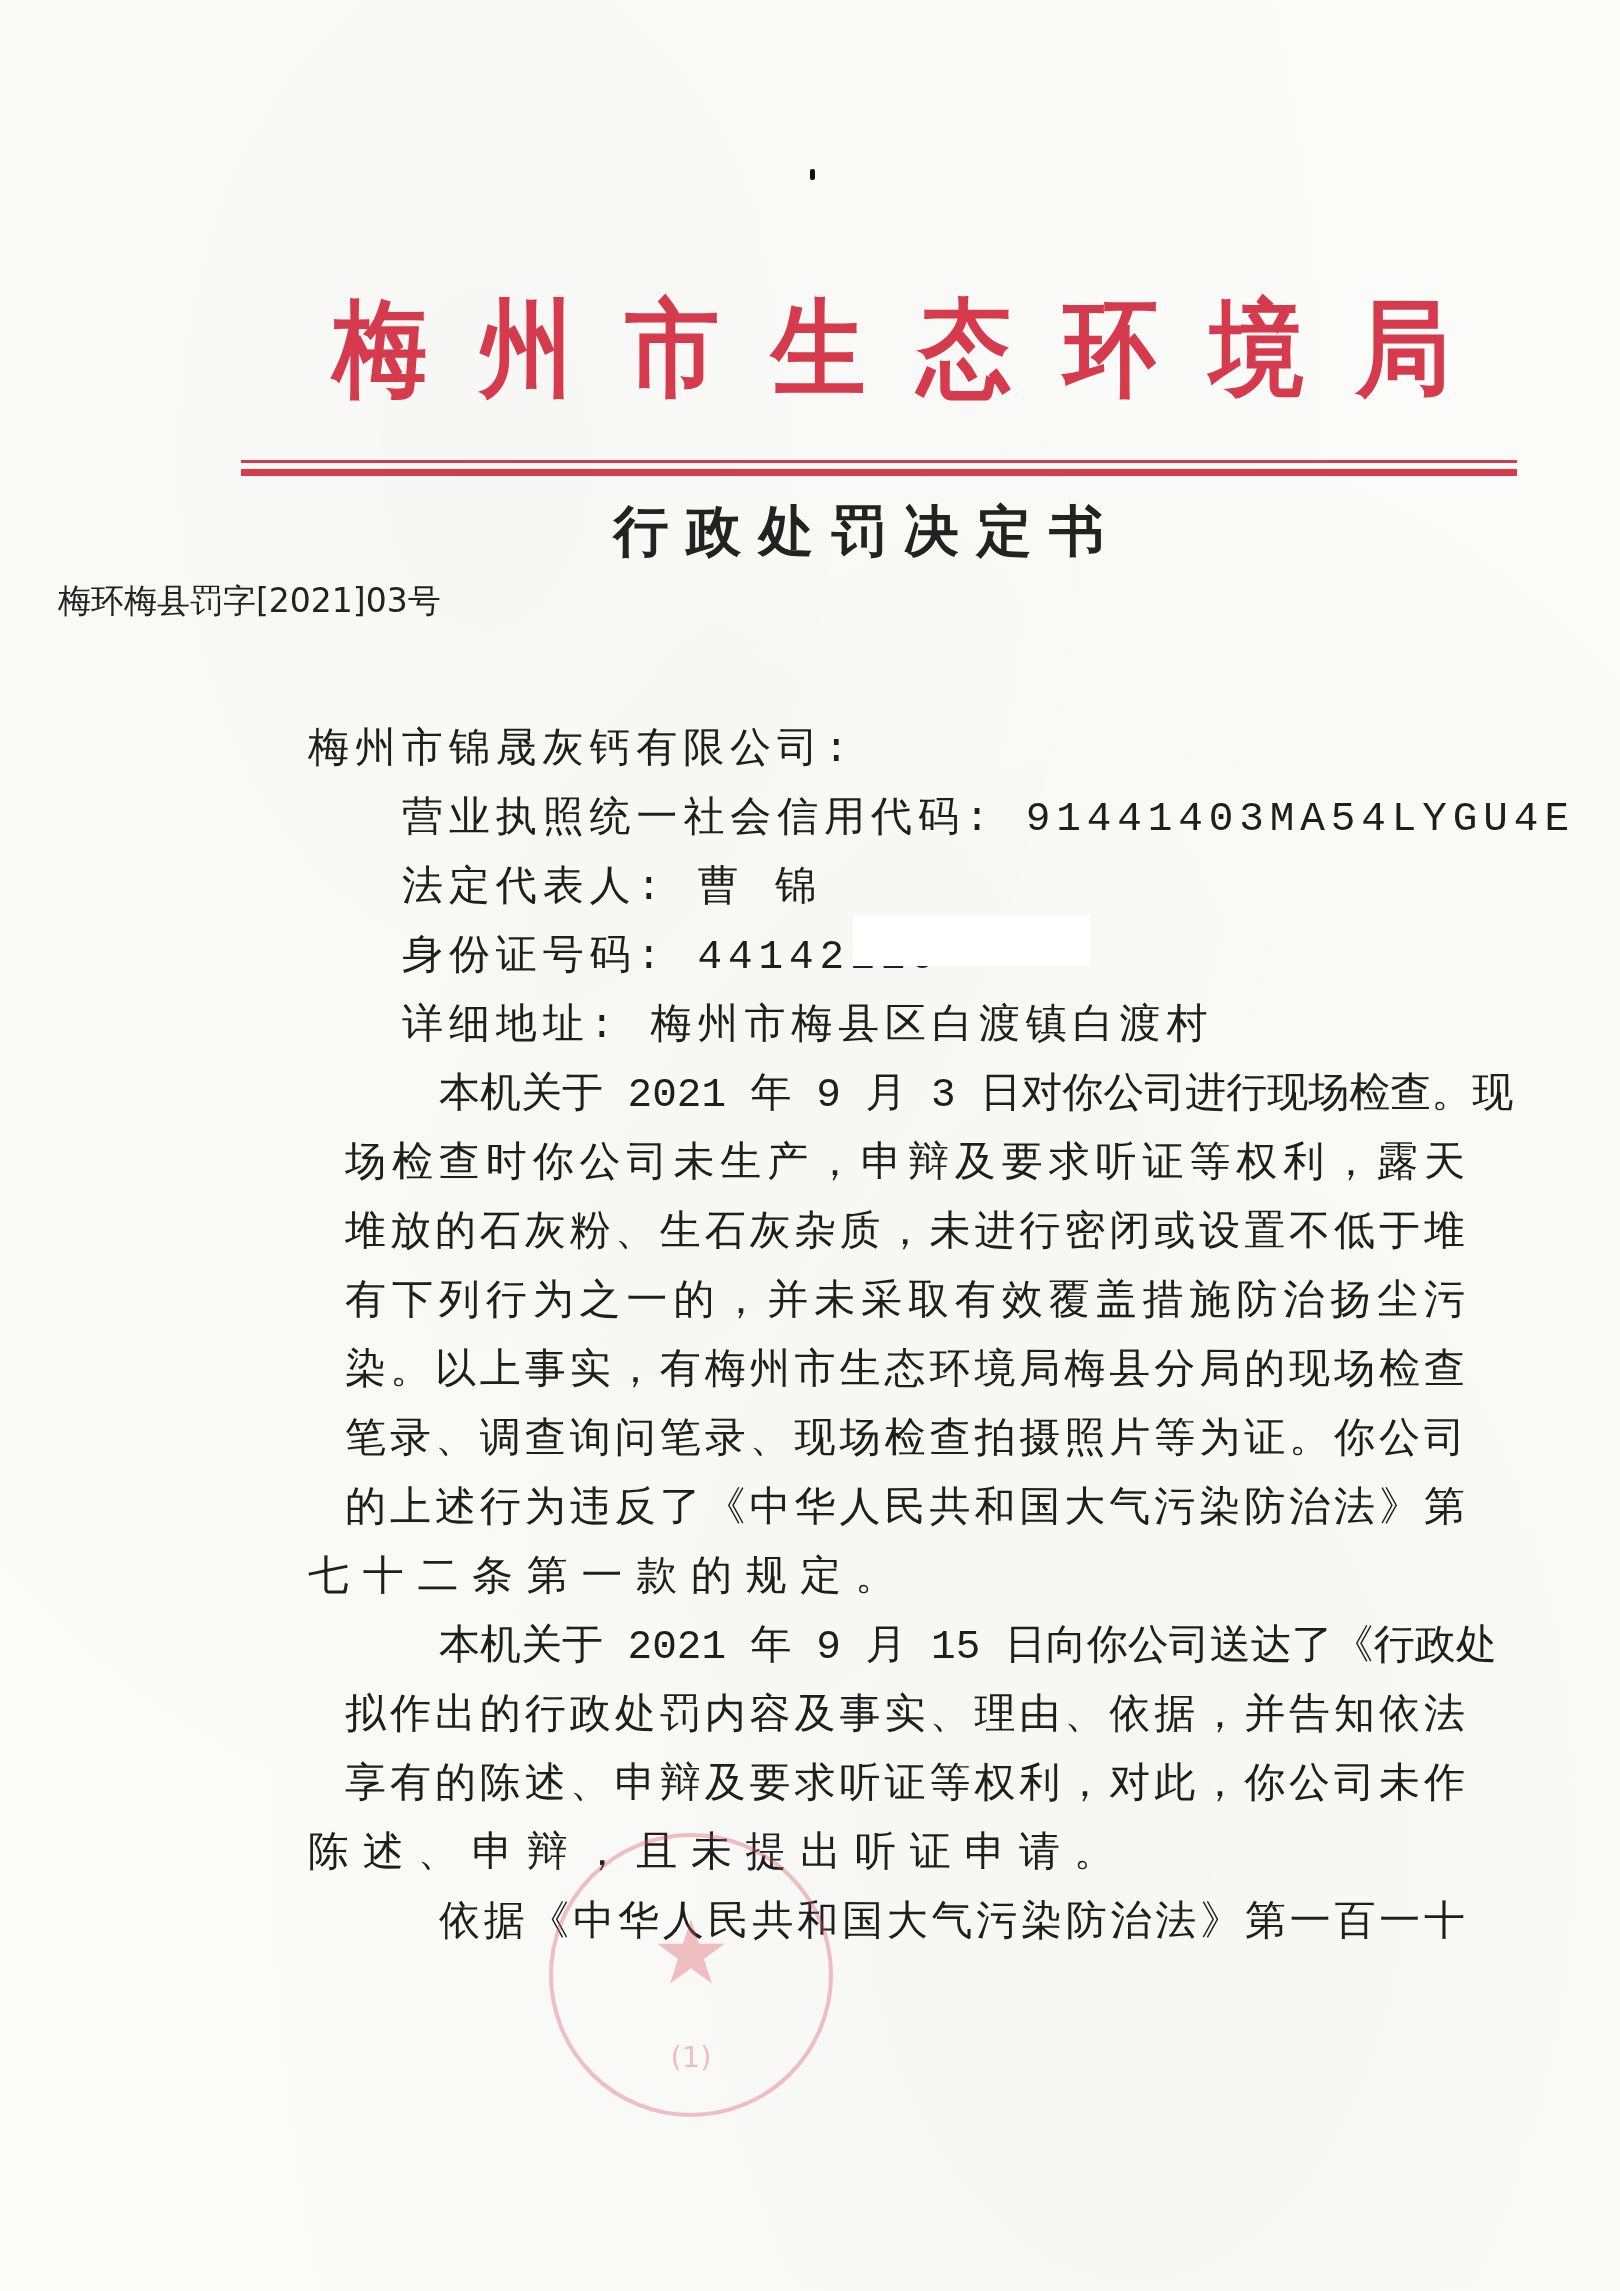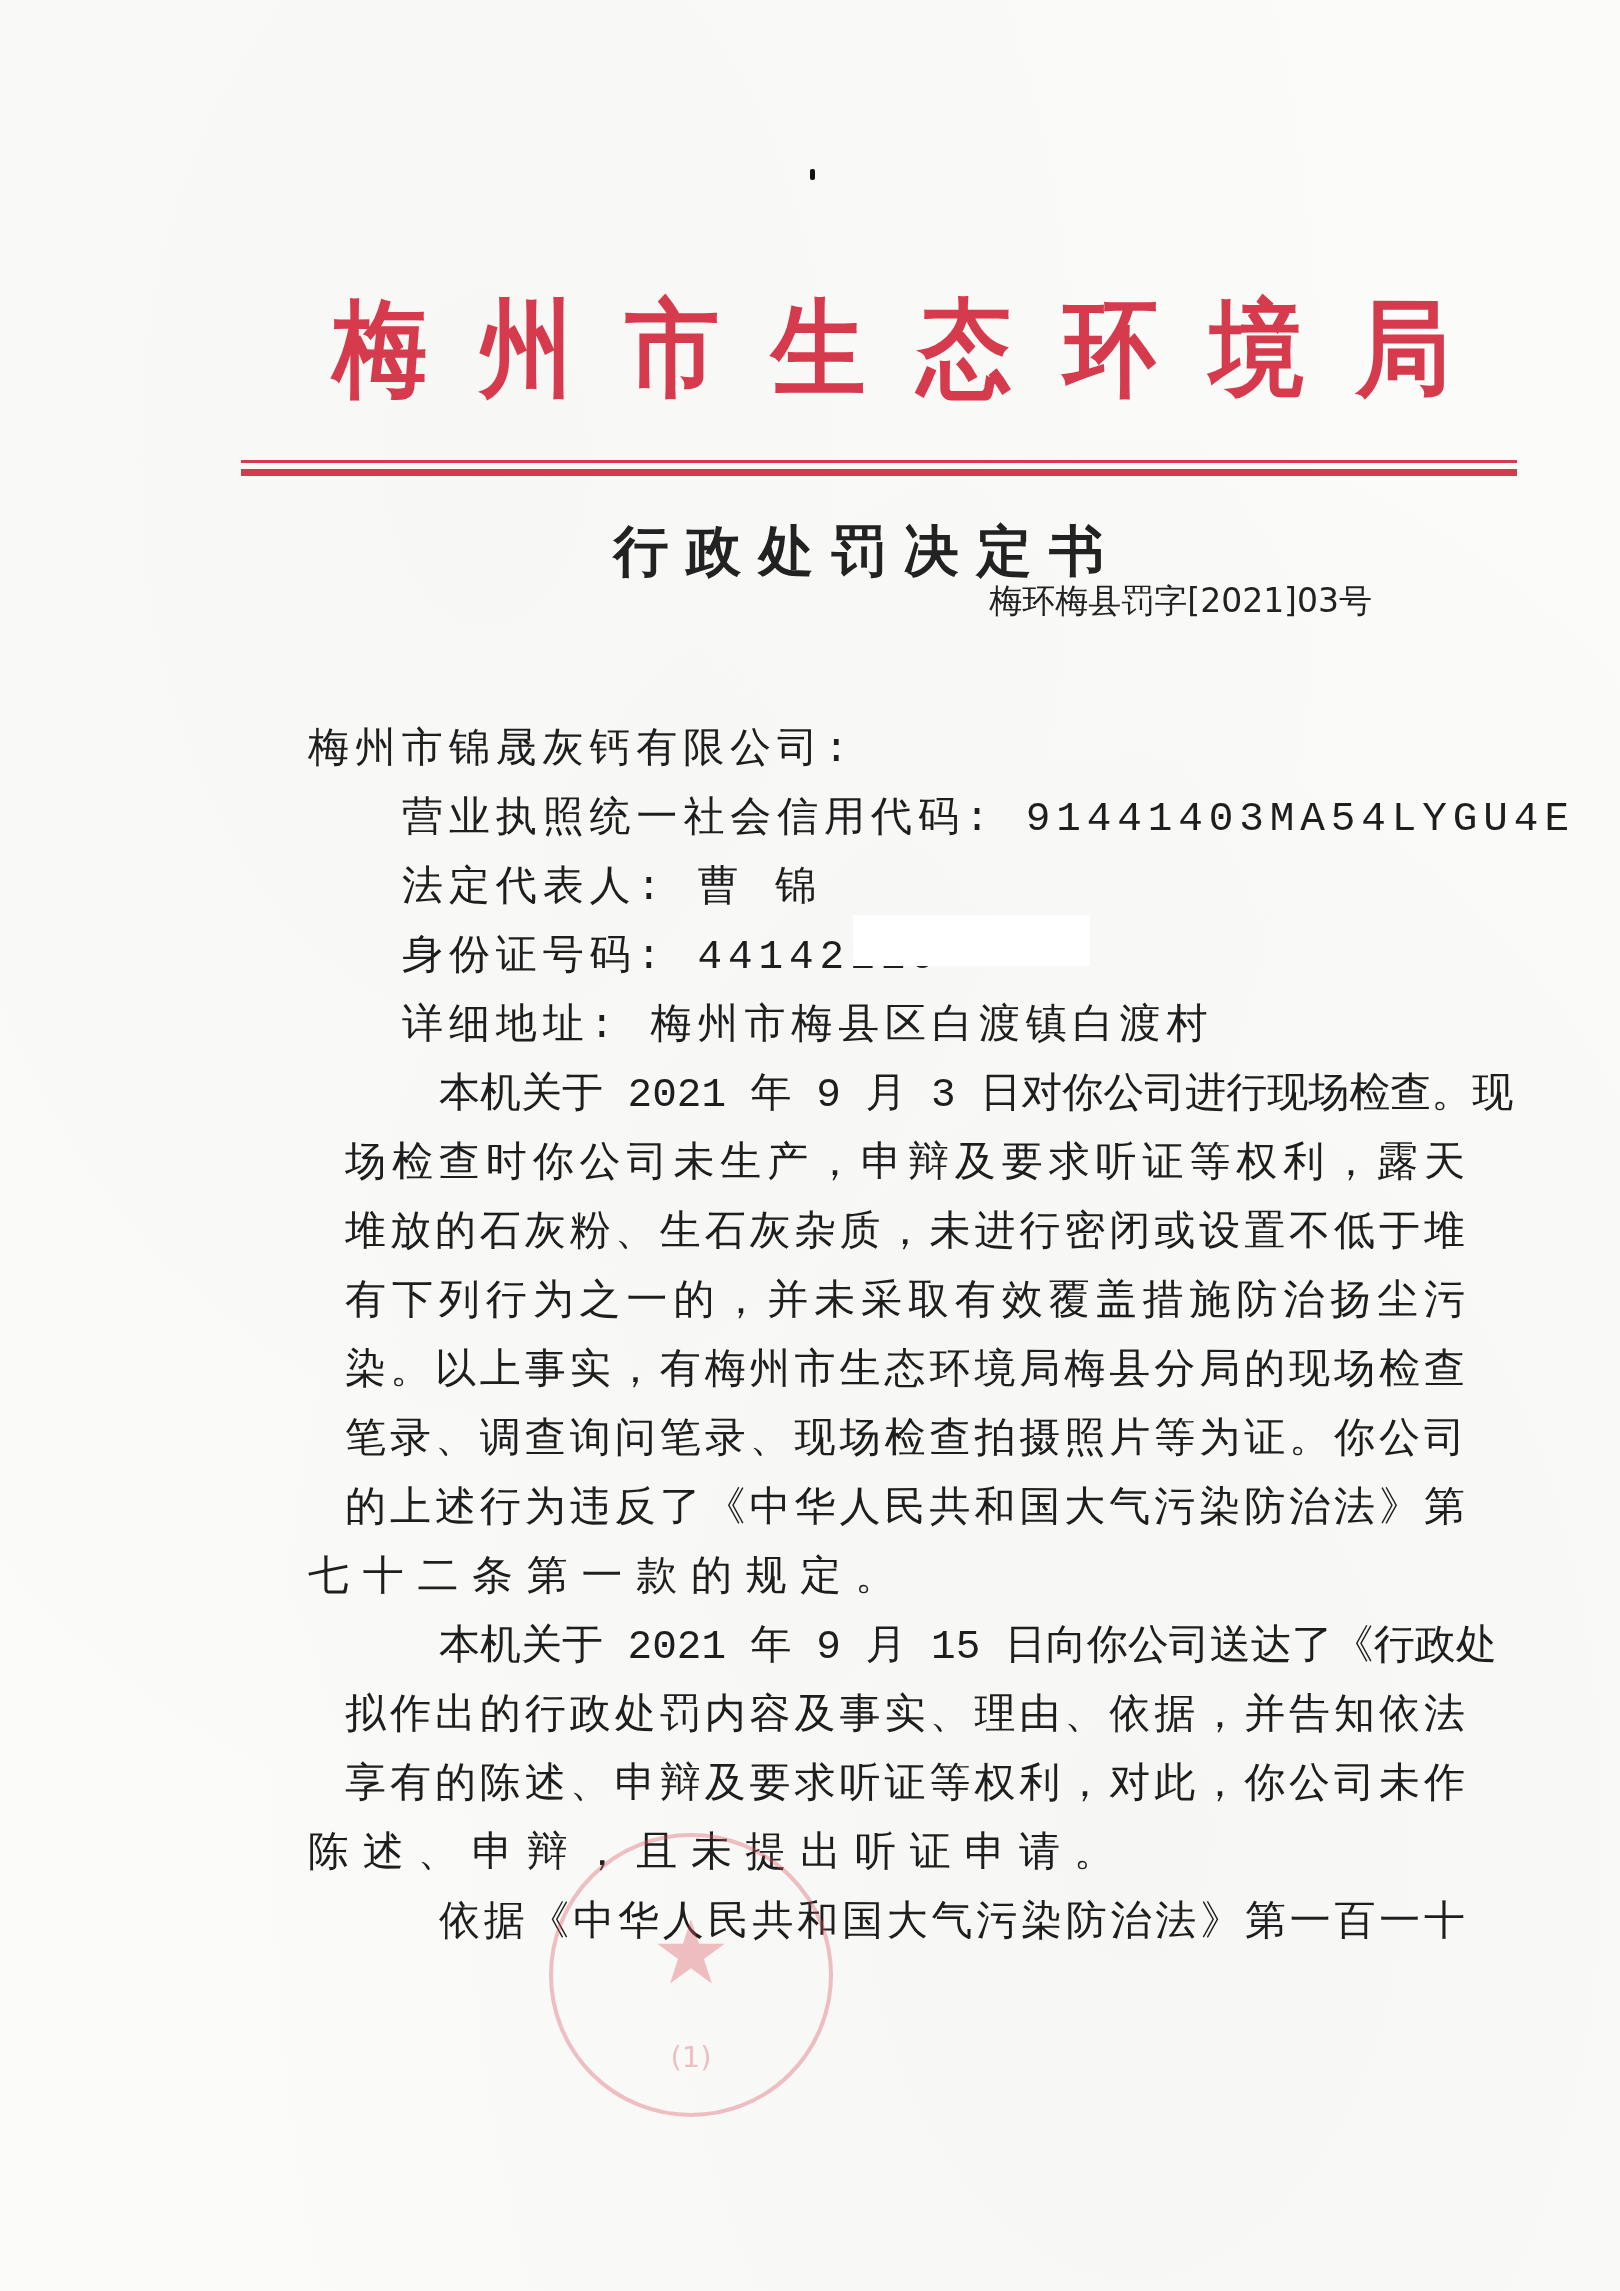--- a/index.html
+++ b/index.html
@@ -63,37 +63,37 @@
     left: 241px;
     top: 469px;
     width: 1276px;
     height: 6.9px;
     background: #d63a4d;
   }
   .doc-title {
     position: absolute;
     left: 0;
     width: 1608px;
-    top: 516px;
+    top: 496px;
     text-align: center;
     font-family: "DejaVu Serif", "Liberation Serif", serif;
     font-weight: bold;
     font-size: 55px;
     letter-spacing: 17.6px;
     padding-left: 127px;
     box-sizing: border-box;
     line-height: 69px;
     color: #222;
   }
   .doc-number {
     position: absolute;
     left: 0;
     width: 1372px;
     top: 576px;
-    text-align: right;
+    text-align: left;
     font-family: "DejaVu Sans", "Liberation Sans", sans-serif;
     font-size: 33px;
     padding-left: 58px;
     box-sizing: border-box;
     line-height: 49px;
     color: #222;
   }
   .body-text {
     position: absolute;
     left: 308px;

